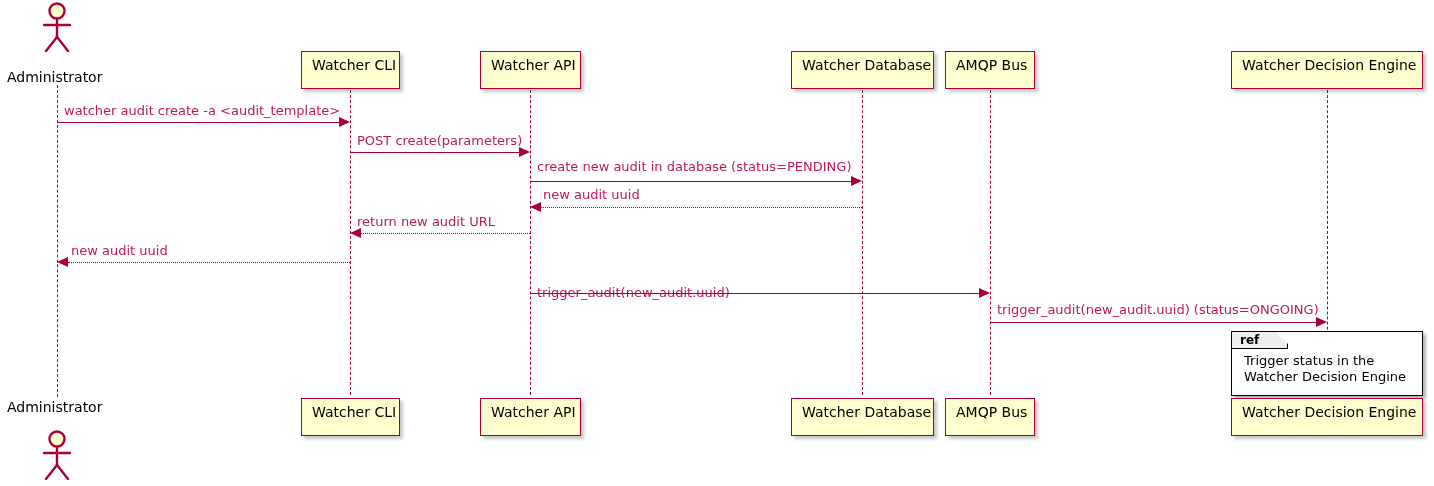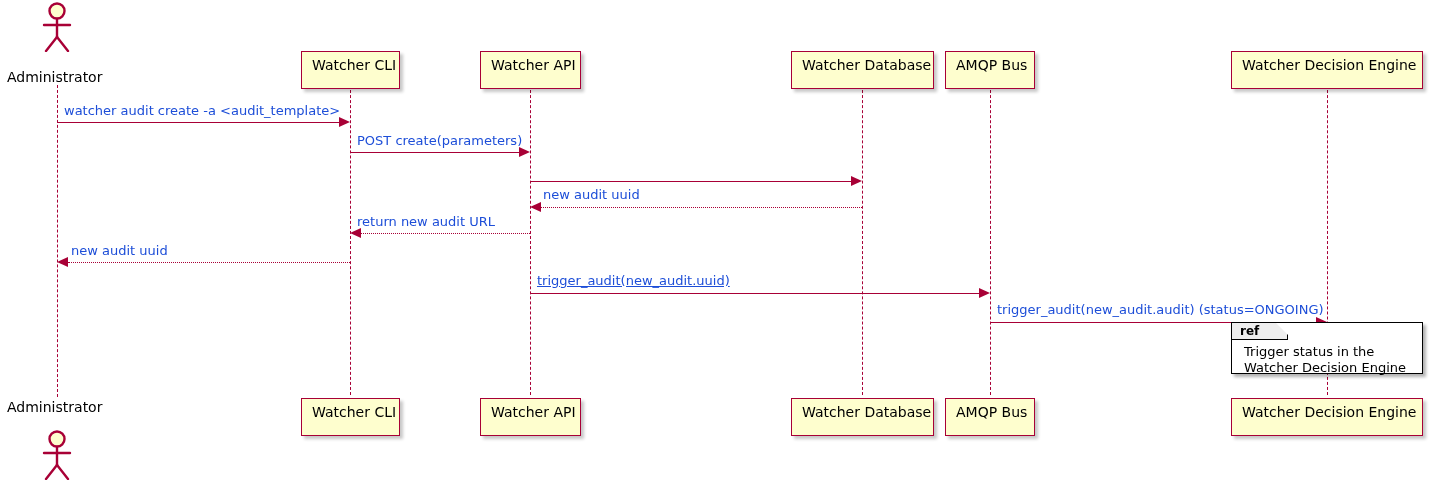--- a/index.html
+++ b/index.html
@@ -79,21 +79,21 @@
     border-left: 11px solid #A80036;
   }
   .arrow-head.left {
     border-top: 5px solid transparent;
     border-bottom: 5px solid transparent;
     border-right: 11px solid #A80036;
   }
   .msg-label {
     position: absolute;
     font-size: 13px;
-    color: #1d4ed8;
+    color: #be185d;
     white-space: nowrap;
     line-height: 1;
   }
 
   
   .ref-box {
     position: absolute;
     box-sizing: border-box;
     background: #FFFFFF;
     border: 1.5px solid #000000;
@@ -160,44 +160,45 @@
   <div class="participant" style="left:1231px; top:51px; width:192px;">Watcher Decision Engine</div>
 
   <div class="msg-label" style="left:64px; top:104px;">watcher audit create -a &lt;audit_template&gt;</div>
   <div class="msg-line" style="left:57px; top:122px; width:282px;"></div>
   <div class="arrow-head right" style="left:339px; top:117px;"></div>
 
   <div class="msg-label" style="left:357px; top:134px;">POST create(parameters)</div>
   <div class="msg-line" style="left:350px; top:152px; width:169px;"></div>
   <div class="arrow-head right" style="left:519px; top:147px;"></div>
 
+  <div class="msg-label" style="left:537px; top:160px;">create new audit in database (status=PENDING)</div>
   <div class="msg-line" style="left:530px; top:181px; width:321px;"></div>
   <div class="arrow-head right" style="left:851px; top:176px;"></div>
 
   <div class="msg-label" style="left:543px; top:188px;">new audit uuid</div>
   <div class="msg-line dotted" style="left:541px; top:207px; width:321px;"></div>
   <div class="arrow-head left" style="left:530px; top:202px;"></div>
 
   <div class="msg-label" style="left:357px; top:215px;">return new audit URL</div>
   <div class="msg-line dotted" style="left:361px; top:233px; width:169px;"></div>
   <div class="arrow-head left" style="left:350px; top:228px;"></div>
 
   <div class="msg-label" style="left:71px; top:244px;">new audit uuid</div>
   <div class="msg-line dotted" style="left:68px; top:262px; width:282px;"></div>
   <div class="arrow-head left" style="left:57px; top:257px;"></div>
 
-  <div class="msg-label" style="left:537px; top:274px;text-decoration:underline;">trigger_audit(new_audit.uuid)</div>
+  <div class="msg-label" style="left:537px; top:286px;">trigger_audit(new_audit.uuid)</div>
   <div class="msg-line" style="left:530px; top:293px; width:449px;"></div>
   <div class="arrow-head right" style="left:979px; top:288px;"></div>
 
-  <div class="msg-label" style="left:997px; top:303px;">trigger_audit(new_audit.audit) (status=ONGOING)</div>
+  <div class="msg-label" style="left:997px; top:303px;">trigger_audit(new_audit.uuid) (status=ONGOING)</div>
   <div class="msg-line" style="left:990px; top:322px; width:326px;"></div>
   <div class="arrow-head right" style="left:1316px; top:317px;"></div>
 
-  <div class="ref-box" style="left:1231px; top:322px; width:192px; height:52px;">
+  <div class="ref-box" style="left:1231px; top:331px; width:192px; height:65px;">
     <div class="ref-tab"></div>
     <div class="ref-tab-label">ref</div>
     <div class="ref-body">
       <div>Trigger status in the</div>
       <div>Watcher Decision Engine</div>
     </div>
   </div>
 
   <div class="participant" style="left:301px; top:398px; width:99px;">Watcher CLI</div>
   <div class="participant" style="left:480px; top:398px; width:101px;">Watcher API</div>

